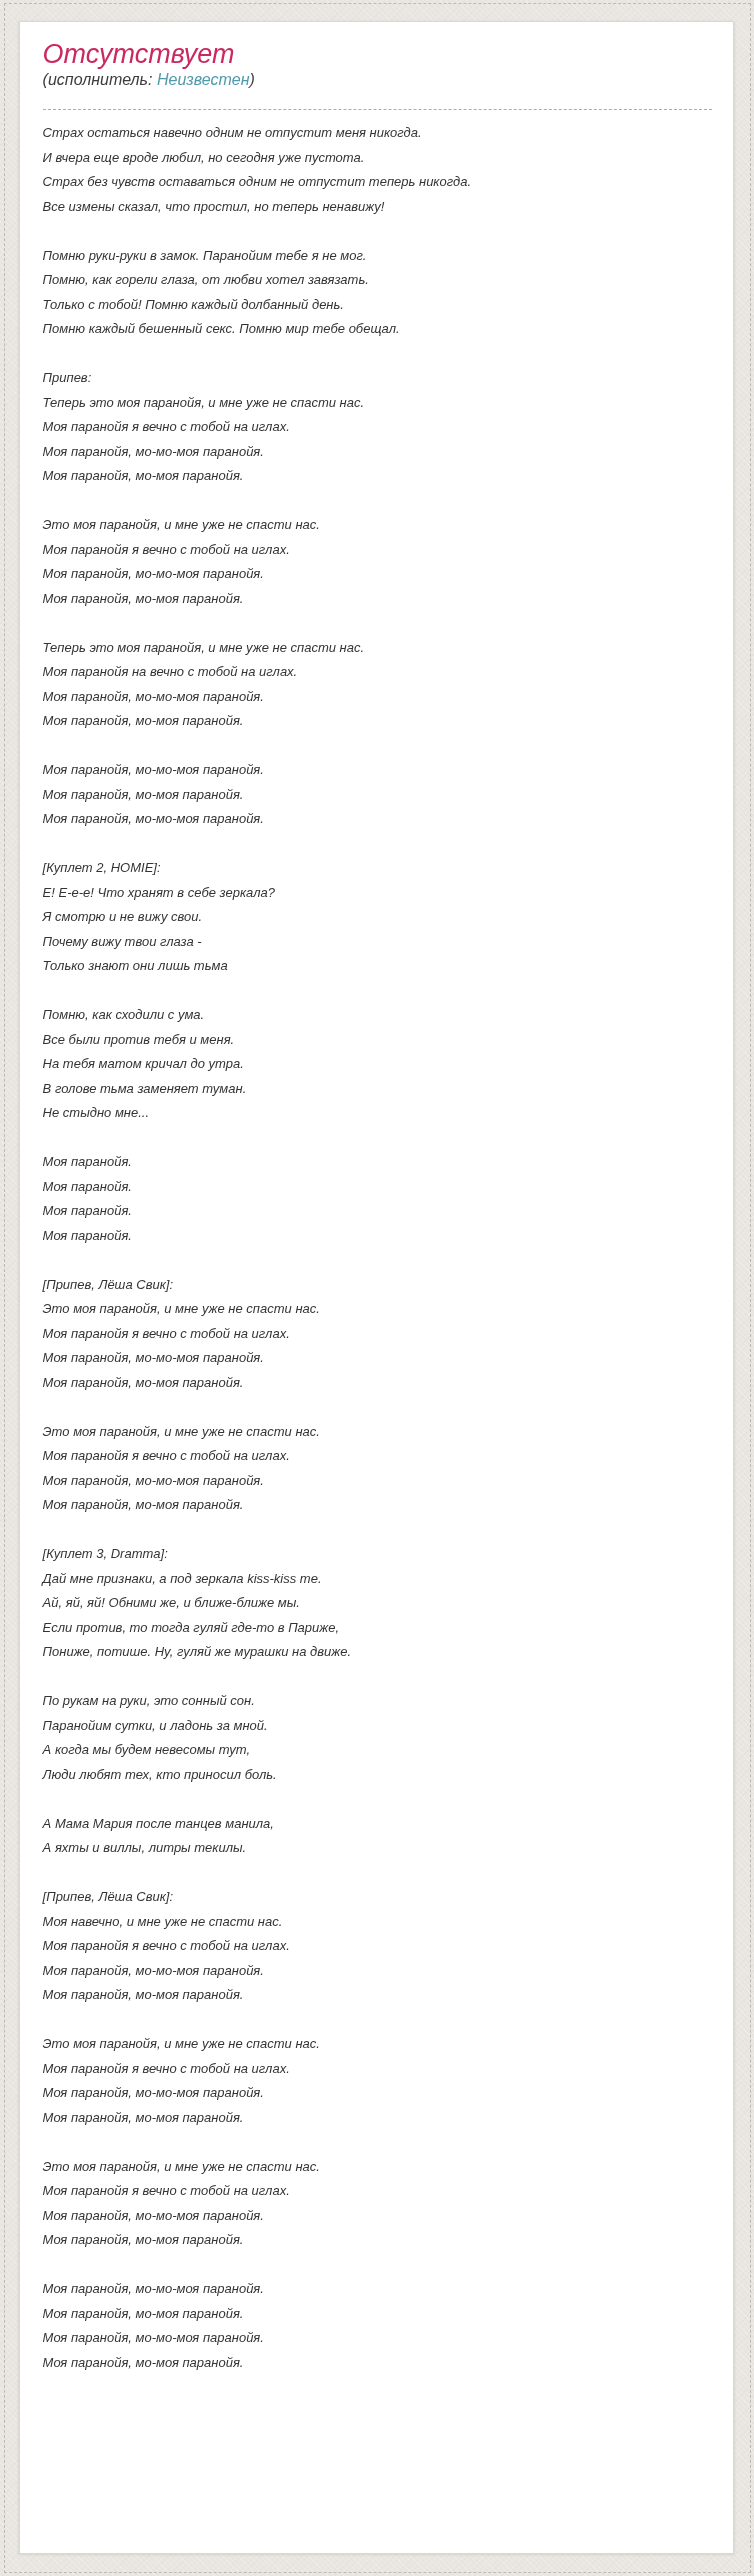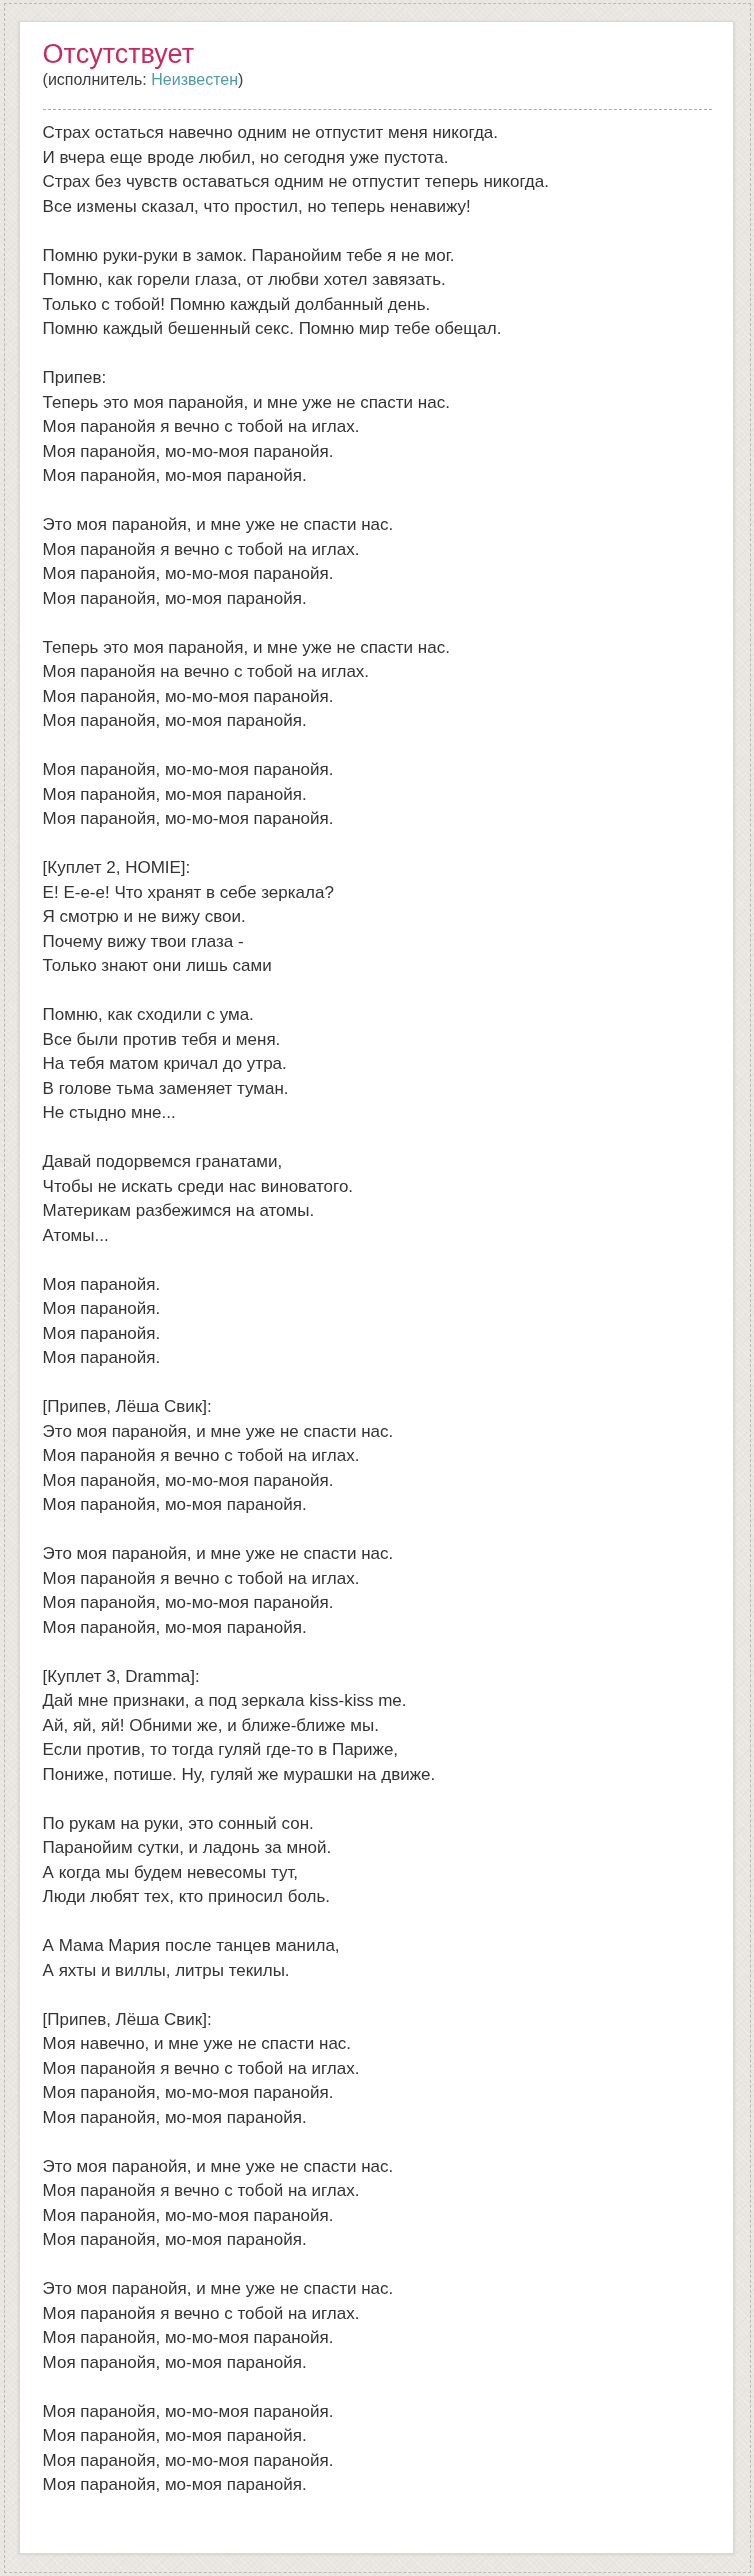--- a/index.html
+++ b/index.html
@@ -24,20 +24,21 @@
     position: absolute;
     left: 19px;
     top: 21px;
     width: 715px;
     height: 2533px;
     background: #ffffff;
     border: 0.9px solid #dcd8d1;
     box-shadow: 0 0.9px 2.8px rgba(120,114,104,0.25);
     box-sizing: border-box;
     padding: 17px 21px 0 22.6px;
+    font-style: italic;
   }
   .song-title {
     margin: 0;
     font-size: 27px;
     line-height: 31px;
     font-weight: 400;
     color: #c9295e;
   }
   .artist-line {
     font-size: 16px;
@@ -46,44 +47,43 @@
     padding-bottom: 19px;
     border-bottom: 0.9px dashed #9ab1c0;
   }
   .artist-link {
     color: #4f9aab;
     text-decoration: none;
     cursor: pointer;
   }
   .lyrics {
     margin-top: 11.3px;
-    font-size: 17px;
+    font-size: 13px;
     line-height: 24.5px;
     color: #343434;
   }
   .lyrics p { margin: 0 0 24.5px 0; }
 </style>
 </head>
 <body>
 
 <div class="stitch-border"></div>
 
 <div class="card">
   <h1 class="song-title" style="color: rgb(201, 41, 94);">Отсутствует</h1>
   <div class="artist-line"><span>(исполнитель: </span><a class="artist-link" style="color: rgb(79, 154, 171);">Неизвестен</a><span>)</span></div>
   <div class="lyrics">
       <p><span>Страх остаться навечно одним не отпустит меня никогда.</span><br><span>И вчера еще вроде любил, но сегодня уже пустота.</span><br><span>Страх без чувств оставаться одним не отпустит теперь никогда.</span><br><span>Все измены сказал, что простил, но теперь ненавижу!</span></p>
       <p><span>Помню руки-руки в замок. Паранойим тебе я не мог.</span><br><span>Помню, как горели глаза, от любви хотел завязать.</span><br><span>Только с тобой! Помню каждый долбанный день.</span><br><span>Помню каждый бешенный секс. Помню мир тебе обещал.</span></p>
       <p><span>Припев:</span><br><span>Теперь это моя паранойя, и мне уже не спасти нас.</span><br><span>Моя паранойя я вечно с тобой на иглах.</span><br><span>Моя паранойя, мо-мо-моя паранойя.</span><br><span>Моя паранойя, мо-моя паранойя.</span></p>
       <p><span>Это моя паранойя, и мне уже не спасти нас.</span><br><span>Моя паранойя я вечно с тобой на иглах.</span><br><span>Моя паранойя, мо-мо-моя паранойя.</span><br><span>Моя паранойя, мо-моя паранойя.</span></p>
       <p><span>Теперь это моя паранойя, и мне уже не спасти нас.</span><br><span>Моя паранойя на вечно с тобой на иглах.</span><br><span>Моя паранойя, мо-мо-моя паранойя.</span><br><span>Моя паранойя, мо-моя паранойя.</span></p>
       <p><span>Моя паранойя, мо-мо-моя паранойя.</span><br><span>Моя паранойя, мо-моя паранойя.</span><br><span>Моя паранойя, мо-мо-моя паранойя.</span></p>
-      <p><span>[Куплет 2, HOMIE]:</span><br><span>Е! Е-е-е! Что хранят в себе зеркала?</span><br><span>Я смотрю и не вижу свои.</span><br><span>Почему вижу твои глаза -</span><br><span>Только знают они лишь сами</span></p>
+      <p><span>[Куплет 2, HOMIE]:</span><br><span>Е! Е-е-е! Что хранят в себе зеркала?</span><br><span>Я смотрю и не вижу свои.</span><br><span>Почему вижу твои глаза -</span><br><span>Только знают они лишь тьма</span></p>
       <p><span>Помню, как сходили с ума.</span><br><span>Все были против тебя и меня.</span><br><span>На тебя матом кричал до утра.</span><br><span>В голове тьма заменяет туман.</span><br><span>Не стыдно мне...</span></p>
-      <p><span>Давай подорвемся гранатами,</span><br><span>Чтобы не искать среди нас виноватого.</span><br><span>Материкам разбежимся на атомы.</span><br><span>Атомы...</span></p>
       <p><span>Моя паранойя.</span><br><span>Моя паранойя.</span><br><span>Моя паранойя.</span><br><span>Моя паранойя.</span></p>
       <p><span>[Припев, Лёша Свик]:</span><br><span>Это моя паранойя, и мне уже не спасти нас.</span><br><span>Моя паранойя я вечно с тобой на иглах.</span><br><span>Моя паранойя, мо-мо-моя паранойя.</span><br><span>Моя паранойя, мо-моя паранойя.</span></p>
       <p><span>Это моя паранойя, и мне уже не спасти нас.</span><br><span>Моя паранойя я вечно с тобой на иглах.</span><br><span>Моя паранойя, мо-мо-моя паранойя.</span><br><span>Моя паранойя, мо-моя паранойя.</span></p>
       <p><span>[Куплет 3, Dramma]:</span><br><span>Дай мне признаки, а под зеркала kiss-kiss me.</span><br><span>Ай, яй, яй! Обними же, и ближе-ближе мы.</span><br><span>Если против, то тогда гуляй где-то в Париже,</span><br><span>Пониже, потише. Ну, гуляй же мурашки на движе.</span></p>
       <p><span>По рукам на руки, это сонный сон.</span><br><span>Паранойим сутки, и ладонь за мной.</span><br><span>А когда мы будем невесомы тут,</span><br><span>Люди любят тех, кто приносил боль.</span></p>
       <p><span>А Мама Мария после танцев манила,</span><br><span>А яхты и виллы, литры текилы.</span></p>
       <p><span>[Припев, Лёша Свик]:</span><br><span>Моя навечно, и мне уже не спасти нас.</span><br><span>Моя паранойя я вечно с тобой на иглах.</span><br><span>Моя паранойя, мо-мо-моя паранойя.</span><br><span>Моя паранойя, мо-моя паранойя.</span></p>
       <p><span>Это моя паранойя, и мне уже не спасти нас.</span><br><span>Моя паранойя я вечно с тобой на иглах.</span><br><span>Моя паранойя, мо-мо-моя паранойя.</span><br><span>Моя паранойя, мо-моя паранойя.</span></p>
       <p><span>Это моя паранойя, и мне уже не спасти нас.</span><br><span>Моя паранойя я вечно с тобой на иглах.</span><br><span>Моя паранойя, мо-мо-моя паранойя.</span><br><span>Моя паранойя, мо-моя паранойя.</span></p>
       <p><span>Моя паранойя, мо-мо-моя паранойя.</span><br><span>Моя паранойя, мо-моя паранойя.</span><br><span>Моя паранойя, мо-мо-моя паранойя.</span><br><span>Моя паранойя, мо-моя паранойя.</span></p>

